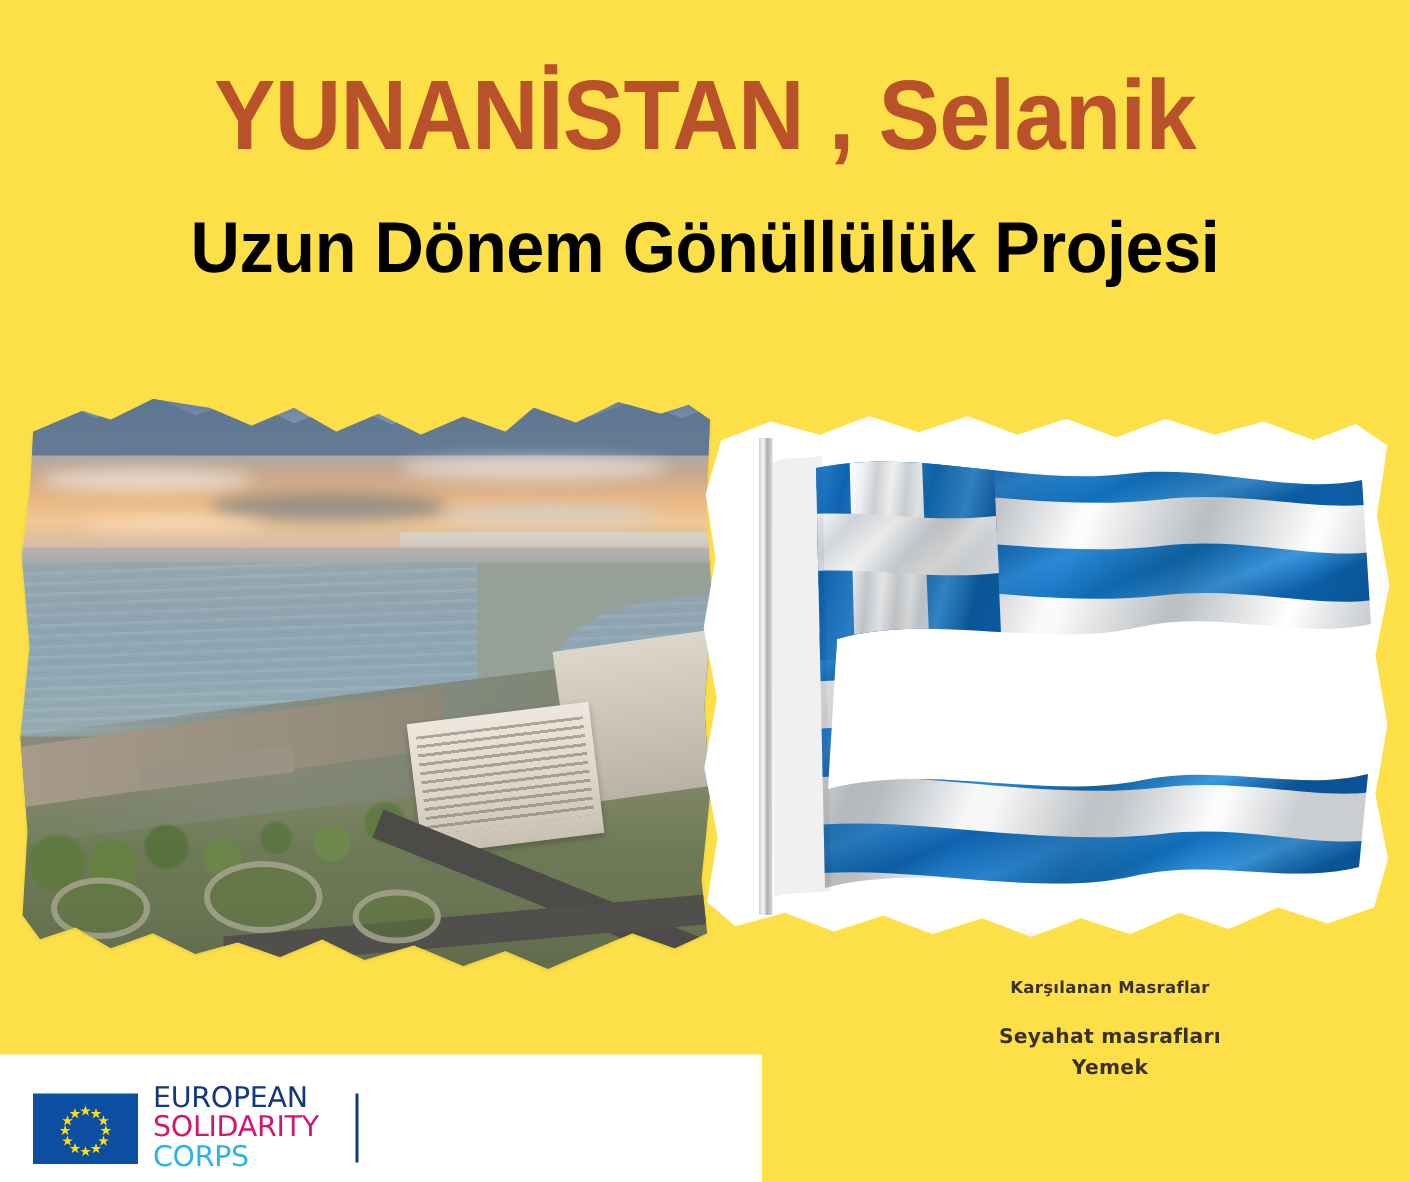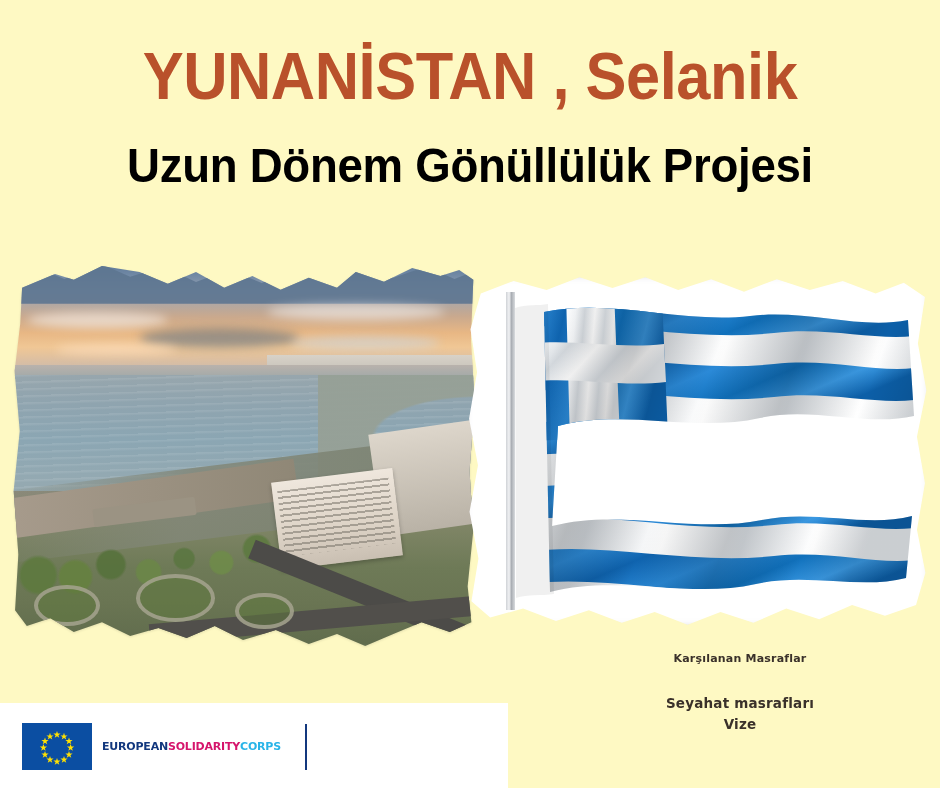--- a/index.html
+++ b/index.html
@@ -14,21 +14,21 @@
     background: #f8f8f7;
     font-family: "Liberation Sans", sans-serif;
     position: relative;
   }
 
   .poster {
     position: absolute;
     inset: 0;
     width: 940px;
     height: 788px;
-    background: #fef9c3;
+    background: #fde047;
     overflow: hidden;
   }
 
   
   .title {
     position: absolute;
     top: 38px;
     left: 0;
     width: 940px;
     text-align: center;
@@ -353,21 +353,21 @@
     color: #3a312a;
     font-family: "DejaVu Sans", sans-serif;
   }
   .costs-heading {
     font-size: 11px;
     font-weight: bold;
     letter-spacing: 0.2px;
     line-height: 1.2;
   }
   .costs-list {
-    margin-top: 28px;
+    margin-top: 16px;
     list-style: none;
   }
   .costs-list li {
     font-size: 13.5px;
     font-weight: bold;
     letter-spacing: 0.2px;
     line-height: 1.55;
   }
 
   
@@ -392,25 +392,25 @@
   .eu-flag {
     width: 70px;
     height: 47px;
     background: #0b4ea2;
     position: relative;
     flex: none;
   }
   .eu-flag svg { position: absolute; inset: 0; }
   .esc-text {
     display: flex;
-    flex-direction: row;
+    flex-direction: column;
     line-height: 1.02;
     font-family: "DejaVu Sans", sans-serif;
-    font-weight: bold;
-    font-size: 11px;
+    font-weight: normal;
+    font-size: 19px;
     letter-spacing: -0.2px;
   }
   .esc-text .l1 { color: #13387e; }
   .esc-text .l2 { color: #d5156c; }
   .esc-text .l3 { color: #29b4e8; }
   .esc-divider {
     width: 2px;
     height: 46px;
     background: #13387e;
     margin-left: 14px;
@@ -561,21 +561,21 @@
       </g>
 
       <path d="M41,20 C52,16 64,18 74,16 L80,306 C68,308 54,306 42,310 Z" fill="rgba(0,0,0,0.06)"></path>
     </svg>
   </div>
 
   <div class="costs">
     <div class="costs-heading">Karşılanan Masraflar</div>
     <ul class="costs-list">
       <li>Seyahat masrafları</li>
-      <li>Vize</li>
+      <li>Yemek</li>
     </ul>
   </div>
 
   <div class="logo-band">
 
     <div class="esc-logo">
       <div class="eu-flag">
         <svg viewBox="0 0 70 47">
           <g fill="#ffe000">
             <polygon points="35,8 35.9,10.6 38.6,10.6 36.4,12.2 37.3,14.8 35,13.2 32.7,14.8 33.6,12.2 31.4,10.6 34.1,10.6"></polygon>

